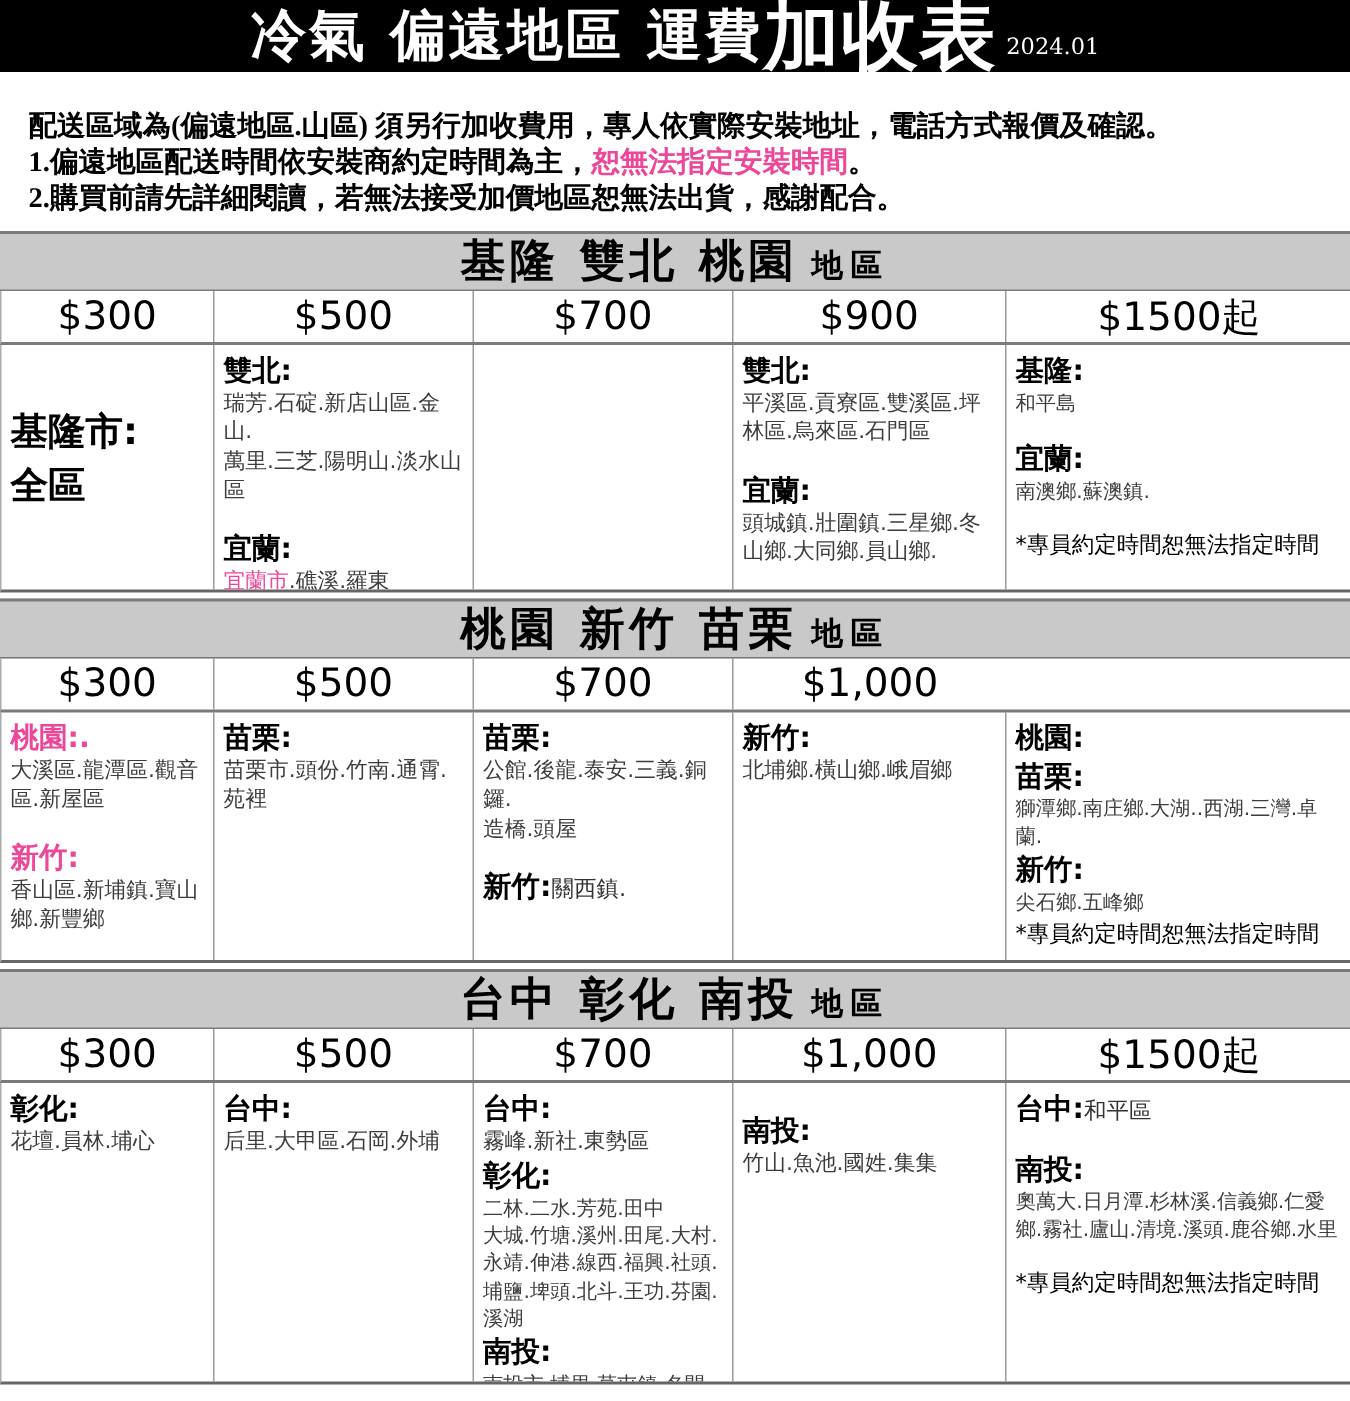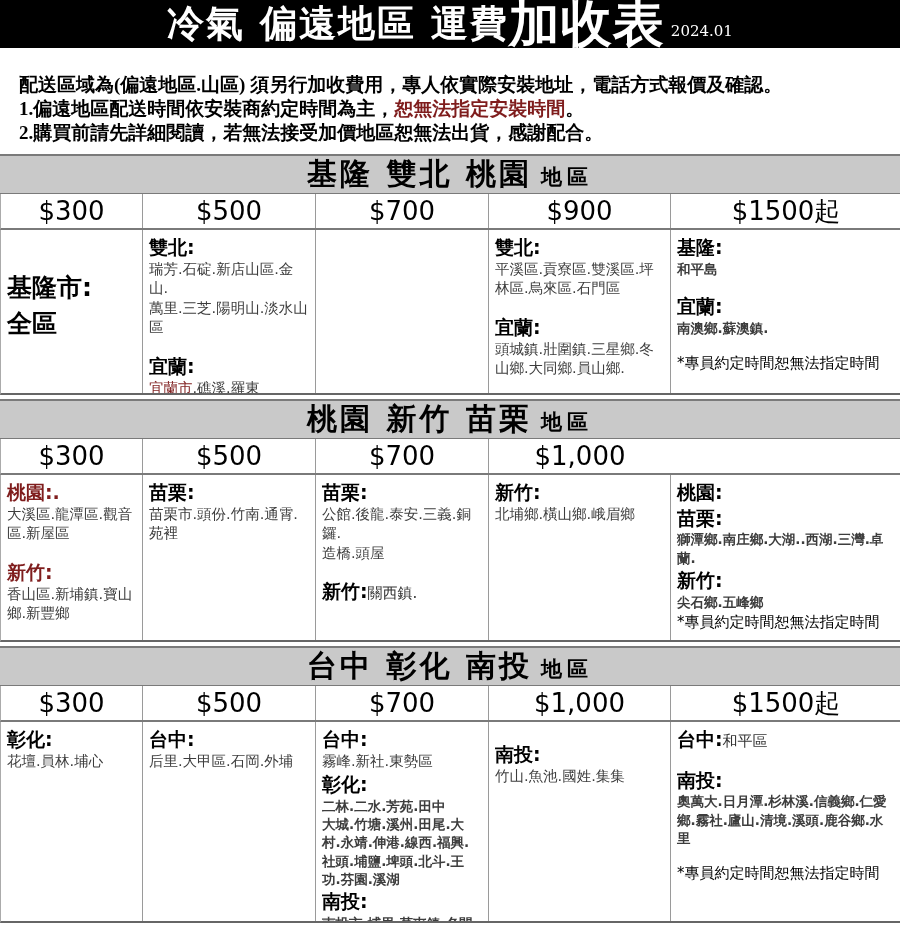--- a/index.html
+++ b/index.html
@@ -8,21 +8,21 @@
 
   
   .titlebar { height: 48px; background: #000; color: #fff; display: flex; align-items: center; justify-content: center; }
   .title-prefix { font-size: 37px; font-weight: bold; letter-spacing: 2px; }
   .title-emphasis { font-size: 51px; font-weight: bold; letter-spacing: 1px; }
   .title-date { font-size: 15px; font-family: "DejaVu Serif", "Liberation Serif", serif; align-self: flex-end; margin: 0 0 8px 6px; }
 
   
   .intro { height: 102px; padding: 25px 0 0 19px; font-family: Liberation Serif, serif; }
   .intro-line { font-size: 19px; line-height: 24px; font-weight: bold; white-space: nowrap; }
-  .red { color: #7f1d1d; }
+  .red { color: #ec4899; }
 
   
   .sec { margin-top: 4px; }
   .sec-header { height: 40px; background: #c9c9c9; border-top: 2px solid #7a7a7a; border-bottom: 1px solid #7a7a7a;
                 display: flex; align-items: center; justify-content: center; }
   .sec-title { font-size: 30px; font-weight: bold; letter-spacing: 3px; }
   .sec-suffix { font-size: 21px; font-weight: bold; letter-spacing: 5px; margin-left: 9px; padding-top: 4px; }
 
   .grid { display: grid; grid-template-columns: 142px 173px 173px 182px 230px; border-left: 1px solid #ababab; }
   .price-row { border-bottom: 2px solid #7a7a7a; }
@@ -35,21 +35,21 @@
   .area-cell:last-child { border-right: none; }
   .sec0 .area-cell { height: 163px; }
   .sec1 .area-cell { height: 165px; }
   .sec2 .area-cell { height: 199px; }
 
   .blk { margin-top: 1px; }
   .blk.gap { margin-top: 16px; }
   .h { font-size: 19px; font-weight: bold; line-height: 1.3; }
   .in { font-size: 15px; font-weight: normal; color: #333; }
   .t { font-size: 14.5px; color: #3d3d3d; line-height: 1.35; white-space: pre-line; }
-  .t.small { font-size: 13.5px; font-weight: bold; }
+  .t.small { font-size: 13.5px; }
   .blk.note .t { font-size: 15px; font-weight: normal; color: #000; white-space: nowrap; }
   .blk.big .t { margin-top: 36px; font-size: 25px; font-weight: bold; color: #000; line-height: 1.45; }
 </style>
 </head>
 <body>
 
 <header class="titlebar">
   <span class="title-prefix">冷氣 偏遠地區  運費</span>
   <span class="title-emphasis">加收表</span>
   <span class="title-date">2024.01</span>

